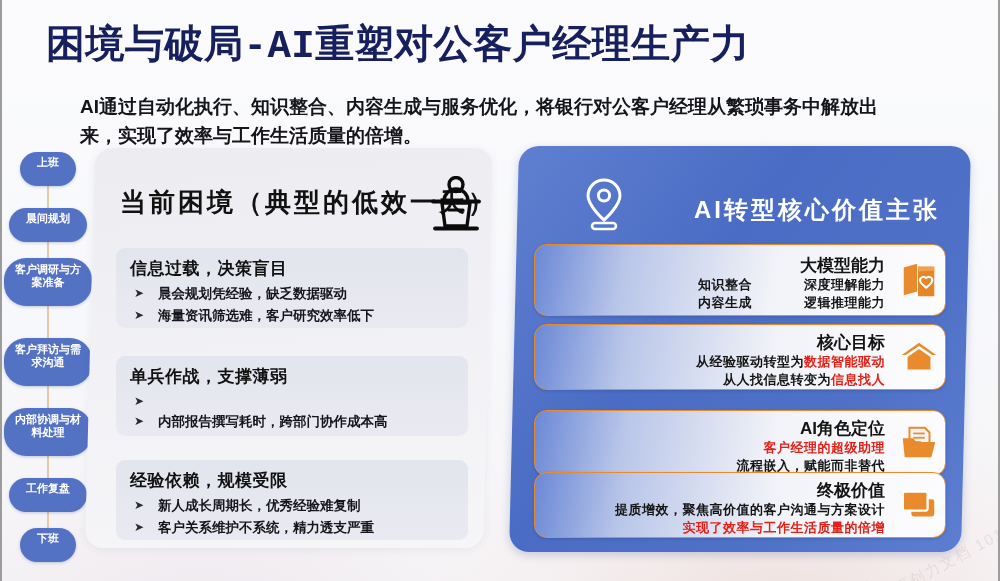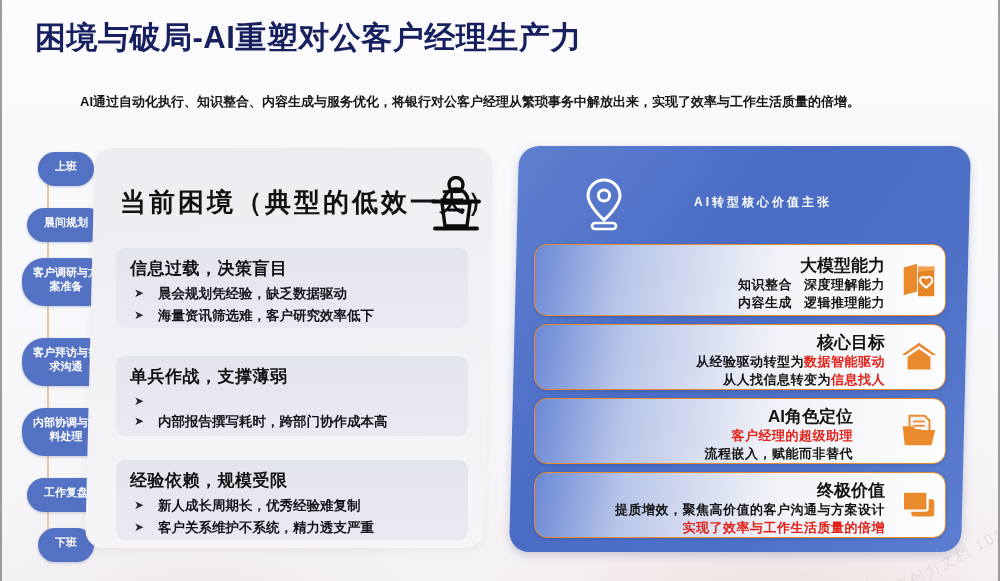--- a/index.html
+++ b/index.html
@@ -23,42 +23,42 @@
     position:absolute; right:-10px; bottom:40px;
     transform:rotate(-28deg); transform-origin:100% 100%;
     color:rgba(180,150,150,.20); font-size:15px; letter-spacing:2px;
     white-space:nowrap; pointer-events:none; user-select:none;
   }
   .watermark.w2{ bottom:120px; right:30px; font-size:13px; color:rgba(175,150,160,.16);}
   .watermark.w3{ bottom:-10px; right:120px; font-size:13px; color:rgba(175,150,160,.14);}
 
   
   .title{
-    position:absolute;left:33px;top:17px;
-    font-size:31px;font-weight:bold;color:#17205e;
-    letter-spacing:.5px;white-space:nowrap;
+    position:absolute;left:44px;top:17px;
+    font-size:39px;font-weight:bold;color:#17205e;
+    letter-spacing:.5px;white-space:nowrap;font-family:Liberation Mono, monospace;
   }
   .subtitle{
     position:absolute;left:78px;top:92px;width:830px;
-    font-size:13px;line-height:1.55;color:#15151a;font-weight:bold;
+    font-size:19px;line-height:1.55;color:#15151a;font-weight:bold;
   }
 
   
   .timeline{position:absolute;left:0;top:140px;width:92px;height:430px;}
   .tl-line{
     position:absolute;left:45px;top:22px;width:2px;height:400px;
     background:#e3c9a8;
   }
   .pill{
     position:absolute;left:50%;transform:translateX(-50%);
     background:#5472c4;color:#ffffff;border-radius:22px;
     font-size:11px;font-weight:bold;text-align:center;
-    display:flex;align-items:flex-start;justify-content:center;
+    display:flex;align-items:flex-end;justify-content:center;
     line-height:1.25;box-shadow:0 1px 3px rgba(40,60,120,.25);
-    padding:8px 6px;box-sizing:border-box;margin-left:18px;
+    padding:16px 6px;box-sizing:border-box;
   }
 
   
   .left-panel{
     position:absolute;left:88px;top:148px;width:398px;height:400px;
     background:linear-gradient(175deg,#ededf1 0%,#f1f1f5 45%,#f6f5f8 100%);
     border-radius:18px;
     transform:skewX(-1.4deg);
     box-shadow:0 2px 8px rgba(70,70,110,.07);
   }
@@ -93,40 +93,40 @@
     position:absolute;left:512px;top:146px;width:452px;height:406px;
     background:linear-gradient(125deg,#5f7fd0 0%,#4a6cc4 38%,#4f71c7 72%,#5d7ed0 100%);
     border-radius:20px;
     transform:skewX(-1.4deg);
     box-shadow:0 3px 10px rgba(40,60,130,.22);
   }
   .right-inner{position:absolute;left:512px;top:146px;width:452px;height:406px;}
   .pin{position:absolute;left:68px;top:30px;width:44px;height:56px;}
   .rp-head{
     position:absolute;left:180px;top:48px;
-    font-size:12px;font-weight:bold;color:#ffffff;letter-spacing:3px;
+    font-size:24px;font-weight:bold;color:#ffffff;letter-spacing:3px;
     white-space:nowrap;
     text-align:center;
   }
 
   .vcard{
     position:absolute;left:20px;width:412px;
     background:linear-gradient(100deg,#6b88d6 0%,#b9c6e9 22%,#f2f3f8 58%,#fdfdfe 100%);
     border:1.6px solid #e98b2c;border-radius:13px;
     box-sizing:border-box;
     display:flex;align-items:center;
     box-shadow:0 1px 3px rgba(20,40,100,.2);
   }
   .vc-text{flex:1;text-align:right;padding:6px 8px 0 10px;}
   .vc-title{font-size:17px;font-weight:bold;color:#141414;line-height:1.25;}
   .vc-line{font-size:13px;font-weight:bold;color:#141414;line-height:1.35;letter-spacing:.5px;}
   .vc-line .red{color:#e32118;}
   .vc-cols{display:flex;justify-content:flex-end;gap:12px;}
   .vc-cols .c1{text-align:center;margin-left:17px;}
-  .vc-cols .c2{text-align:center;letter-spacing:2px;}
+  .vc-cols .c2{text-align:center;letter-spacing:2px;margin-left:40px;}
   .vc-icon{width:52px;flex:none;display:flex;align-items:center;justify-content:center;}
 </style>
 </head>
 <body>
 
 <div id="slide">
 
   <div class="watermark">原创力文档 101</div>
   <div class="watermark w2">www.book118.com</div>
   <div class="watermark w3">文档仅供参考</div>
@@ -253,21 +253,21 @@
         <div class="vc-line"><span>从人找信息转变为</span><span class="red">信息找人</span></div>
       </div>
       <div class="vc-icon">
         <svg viewBox="0 0 44 44" width="42" height="42">
           <path d="M4 20 L22 7 L40 20 L36 20 L22 10.5 L8 20 Z" fill="#e98b2c"></path>
           <path d="M10 22 L22 13.5 L34 22 L34 35 L10 35 Z" fill="#e98b2c"></path>
         </svg>
       </div>
     </div>
 
-    <div class="vcard" id="vc2" style="top: 252px; height: 66px; gap: 32px;">
+    <div class="vcard" id="vc2" style="top: 264px; height: 66px;">
       <div class="vc-text">
         <div class="vc-title">AI角色定位</div>
         <div class="vc-line"><span></span><span class="red">客户经理的超级助理</span></div>
         <div class="vc-line"><span>流程嵌入，赋能而非替代</span><span class="red"></span></div>
       </div>
       <div class="vc-icon">
         <svg viewBox="0 0 44 44" width="42" height="42">
           <path d="M12 6 L28 6 L33 11 L33 28 L12 28 Z" fill="#f3f3f3" stroke="#e98b2c" stroke-width="2"></path>
           <line x1="16" y1="12" x2="28" y2="12" stroke="#e98b2c" stroke-width="1.8"></line>
           <line x1="16" y1="16.5" x2="28" y2="16.5" stroke="#e98b2c" stroke-width="1.8"></line>

